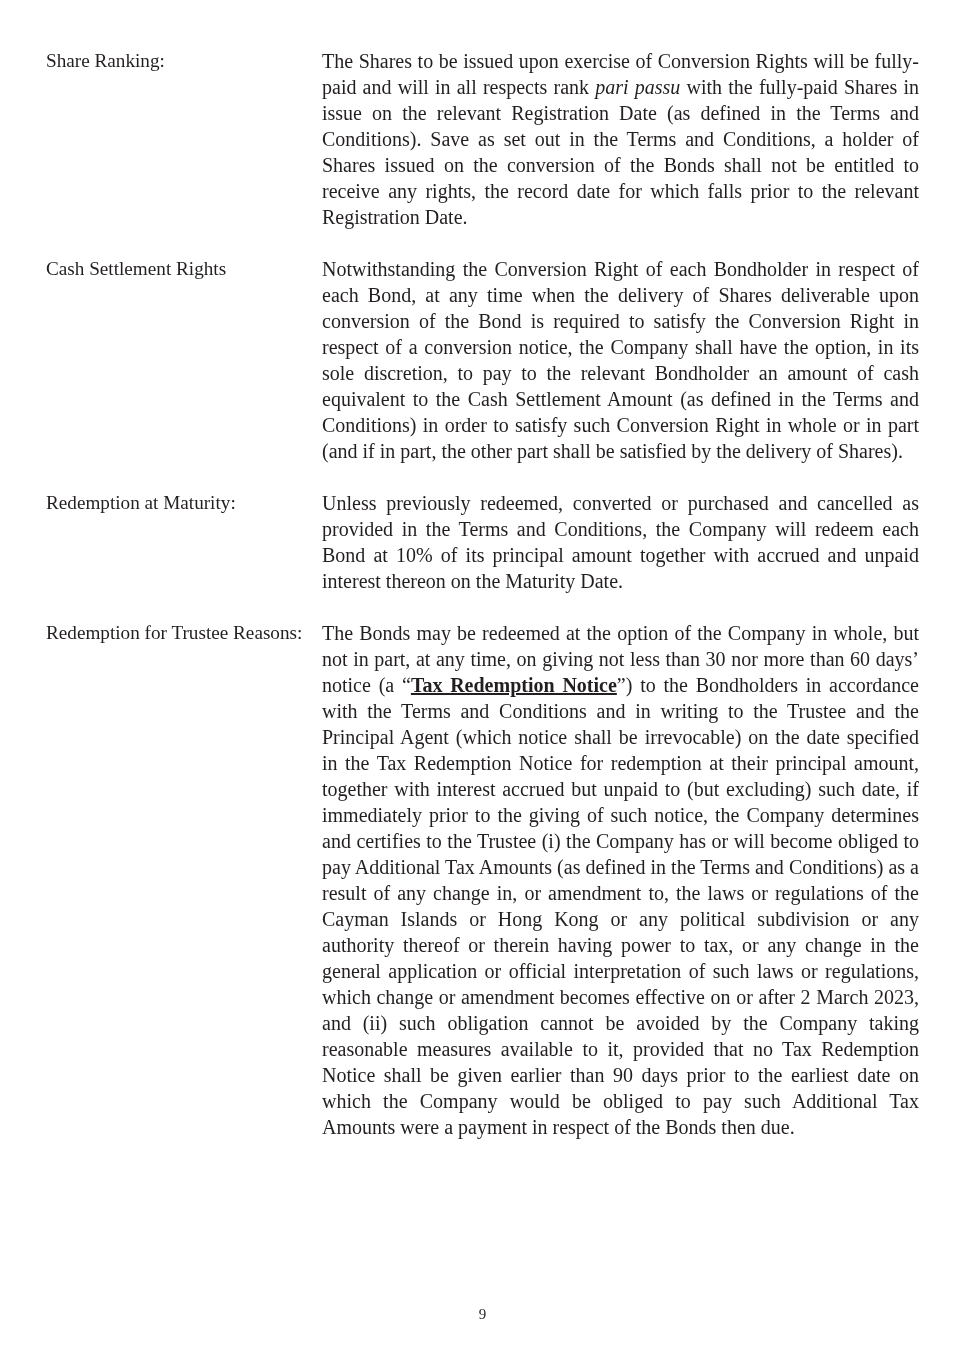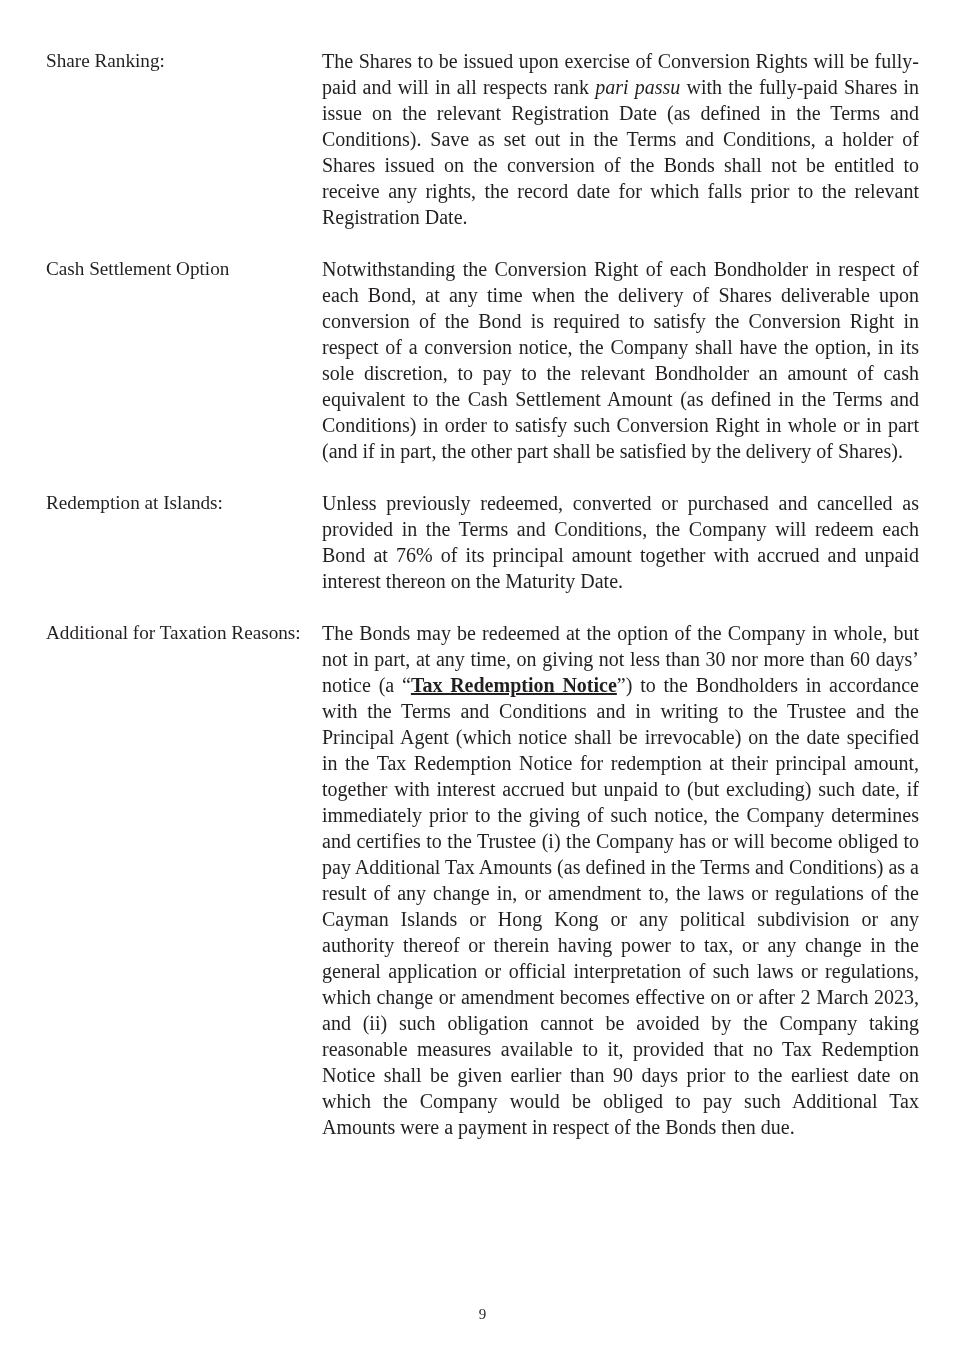--- a/index.html
+++ b/index.html
@@ -72,30 +72,30 @@
 
 <div class="page">
   <div class="terms">
 
     <div class="term-row">
       <div class="term-label">Share Ranking:</div>
       <div class="term-body"><span>The Shares to be issued upon exercise of Conversion Rights will be fully-paid and will in all respects rank </span><em>pari passu</em><span> with the fully-paid Shares in issue on the relevant Registration Date (as defined in the Terms and Conditions). Save as set out in the Terms and Conditions, a holder of Shares issued on the conversion of the Bonds shall not be entitled to receive any rights, the record date for which falls prior to the relevant Registration Date.</span></div>
     </div>
 
     <div class="term-row">
-      <div class="term-label">Cash Settlement Option</div>
+      <div class="term-label">Cash Settlement Rights</div>
       <div class="term-body"><span>Notwithstanding the Conversion Right of each Bondholder in respect of each Bond, at any time when the delivery of Shares deliverable upon conversion of the Bond is required to satisfy the Conversion Right in respect of a conversion notice, the Company shall have the option, in its sole discretion, to pay to the relevant Bondholder an amount of cash equivalent to the Cash Settlement Amount (as defined in the Terms and Conditions) in order to satisfy such Conversion Right in whole or in part (and if in part, the other part shall be satisfied by the delivery of Shares).</span></div>
     </div>
 
     <div class="term-row">
-      <div class="term-label">Redemption at Islands:</div>
-      <div class="term-body"><span>Unless previously redeemed, converted or purchased and cancelled as provided in the Terms and Conditions, the Company will redeem each Bond at 76% of its principal amount together with accrued and unpaid interest thereon on the Maturity Date.</span></div>
+      <div class="term-label">Redemption at Maturity:</div>
+      <div class="term-body"><span>Unless previously redeemed, converted or purchased and cancelled as provided in the Terms and Conditions, the Company will redeem each Bond at 10% of its principal amount together with accrued and unpaid interest thereon on the Maturity Date.</span></div>
     </div>
 
     <div class="term-row">
-      <div class="term-label">Additional for Taxation Reasons:</div>
+      <div class="term-label">Redemption for Trustee Reasons:</div>
       <div class="term-body"><span>The Bonds may be redeemed at the option of the Company in whole, but not in part, at any time, on giving not less than 30 nor more than 60 days’ notice (a “</span><strong>Tax Redemption Notice</strong><span>”) to the Bondholders in accordance with the Terms and Conditions and in writing to the Trustee and the Principal Agent (which notice shall be irrevocable) on the date specified in the Tax Redemption Notice for redemption at their principal amount, together with interest accrued but unpaid to (but excluding) such date, if immediately prior to the giving of such notice, the Company determines and certifies to the Trustee (i) the Company has or will become obliged to pay Additional Tax Amounts (as defined in the Terms and Conditions) as a result of any change in, or amendment to, the laws or regulations of the Cayman Islands or Hong Kong or any political subdivision or any authority thereof or therein having power to tax, or any change in the general application or official interpretation of such laws or regulations, which change or amendment becomes effective on or after 2 March 2023, and (ii) such obligation cannot be avoided by the Company taking reasonable measures available to it, provided that no Tax Redemption Notice shall be given earlier than 90 days prior to the earliest date on which the Company would be obliged to pay such Additional Tax Amounts were a payment in respect of the Bonds then due.</span></div>
     </div>
 
   </div>
 
   <div class="page-number">9</div>
 </div>
 
 </body></html>

